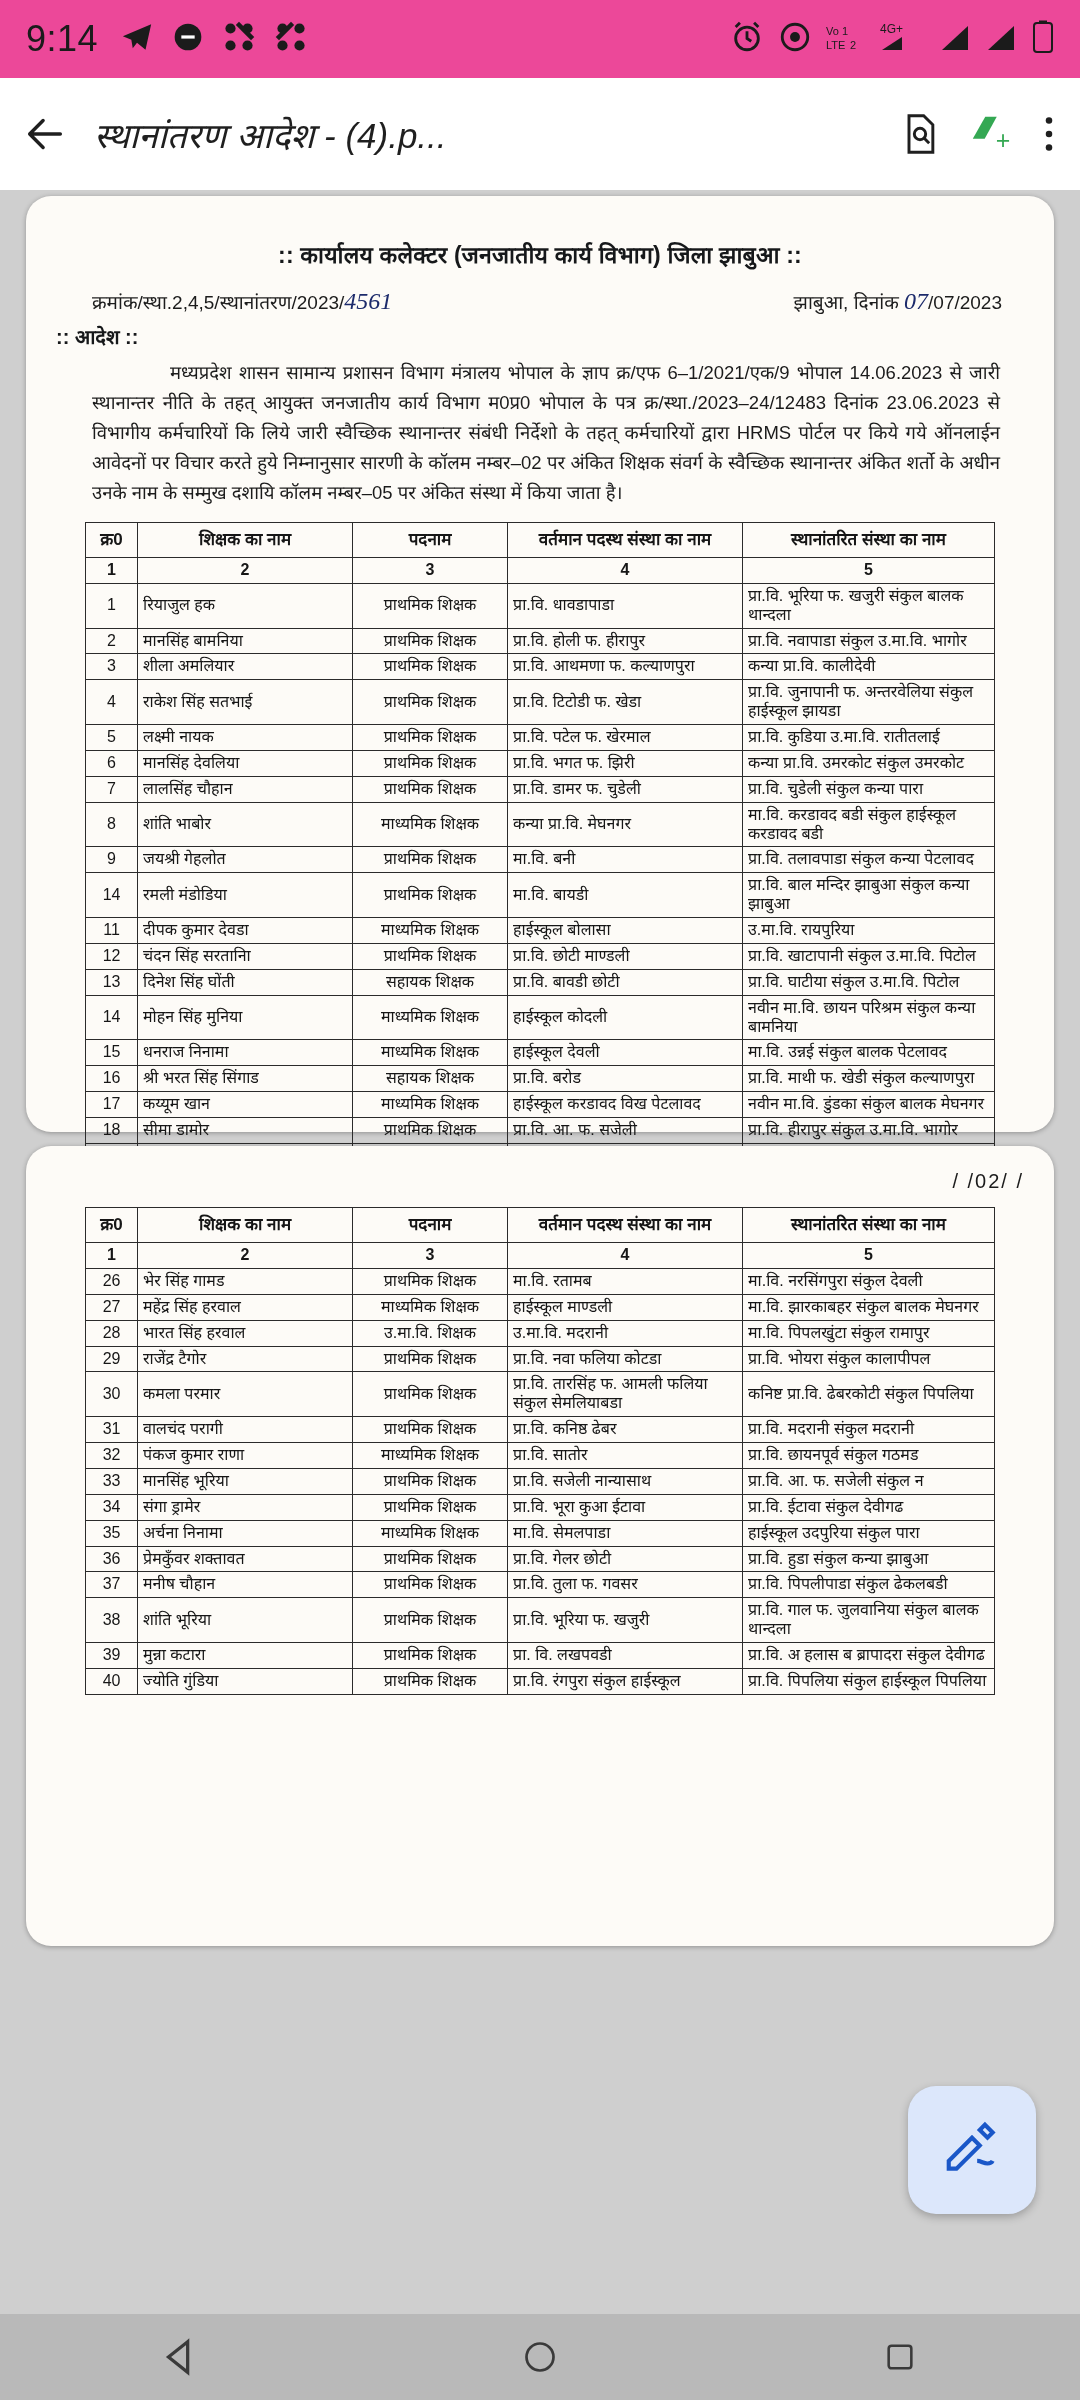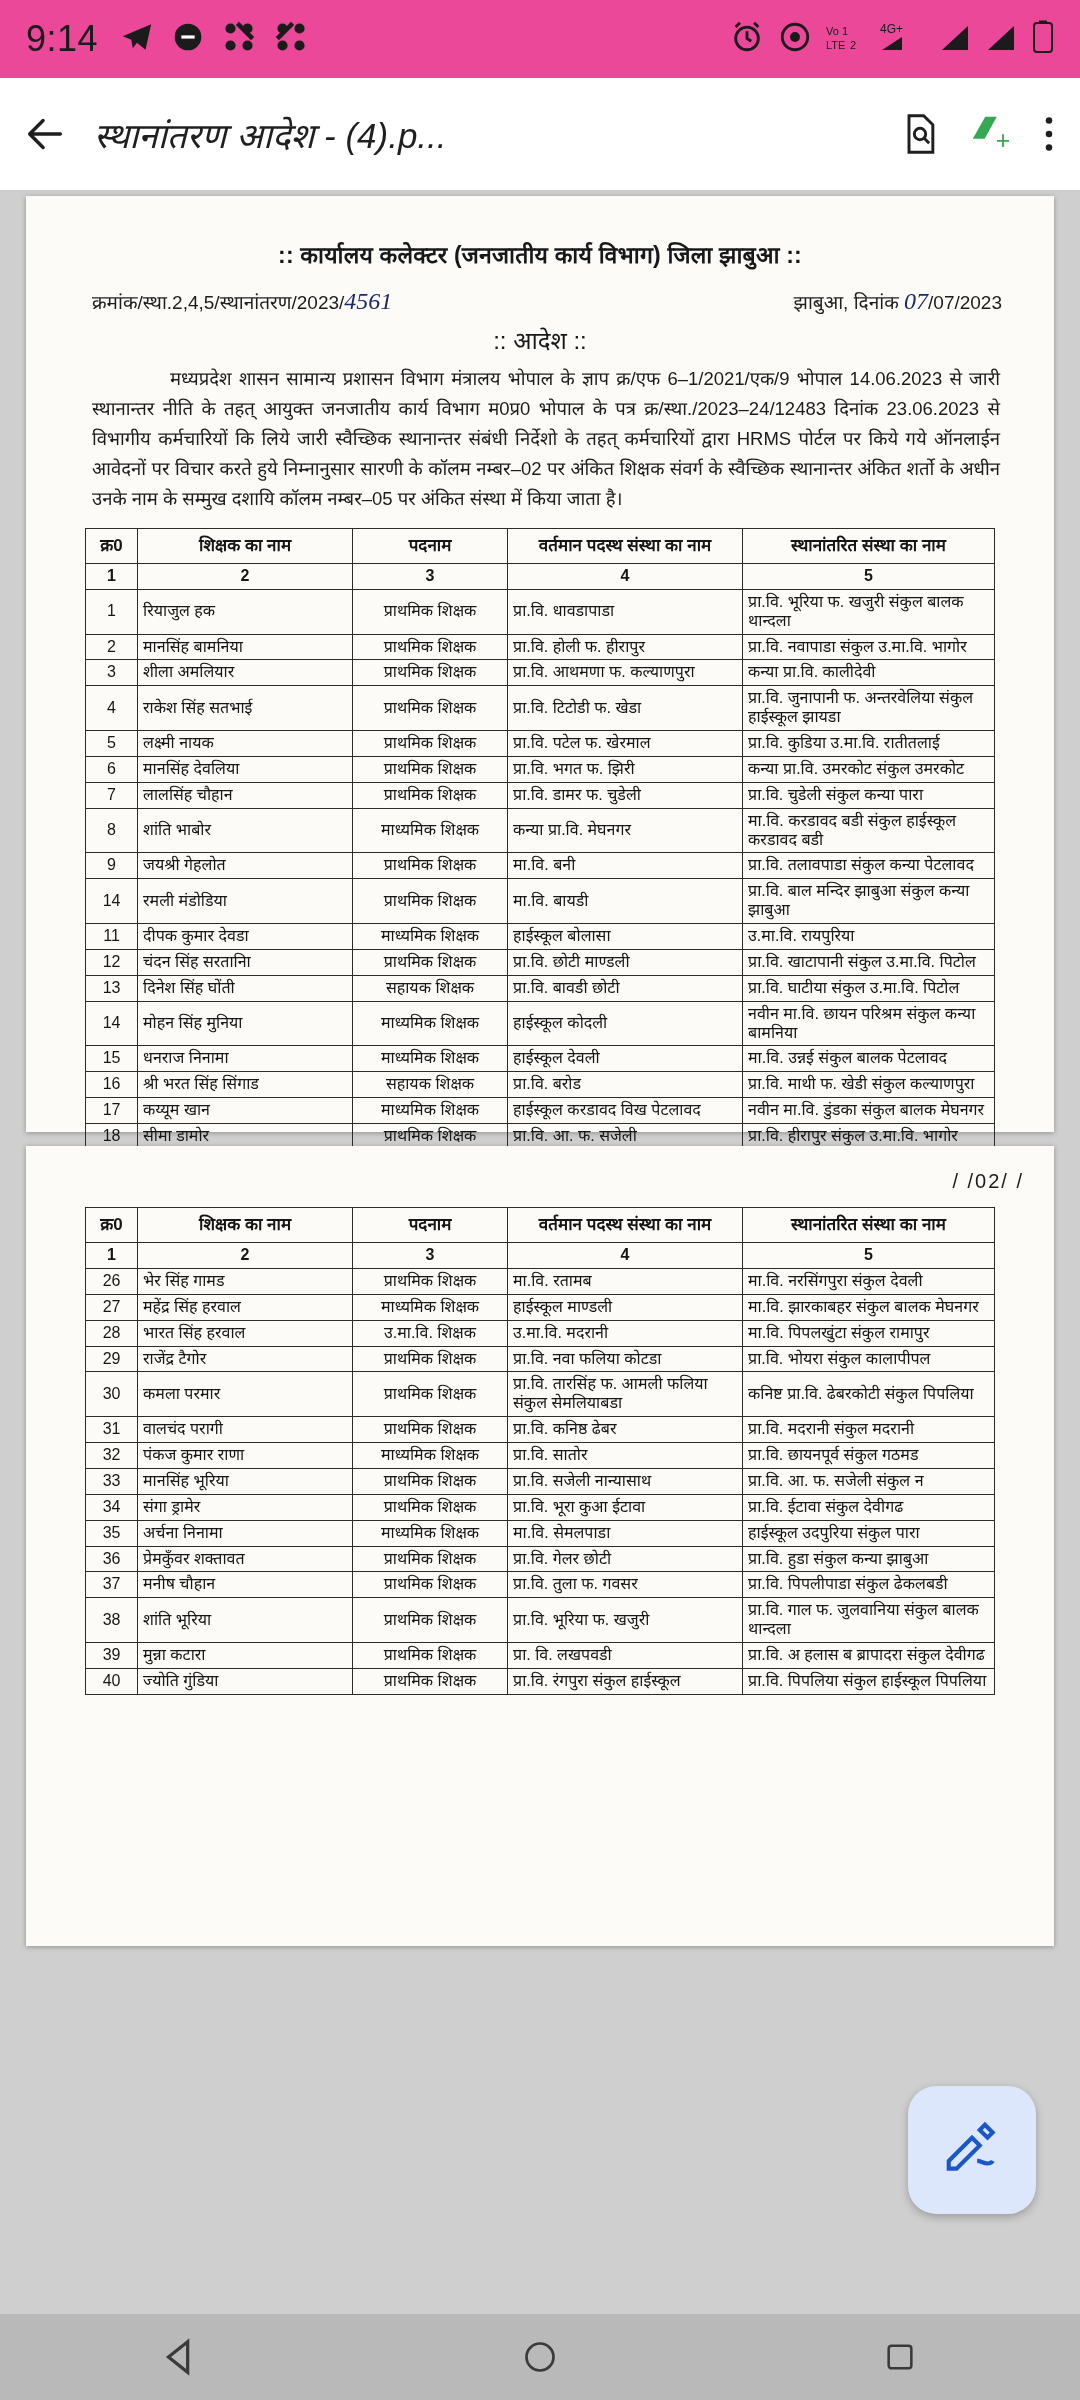--- a/index.html
+++ b/index.html
@@ -55,20 +55,21 @@
     position: absolute;
     top: 190px; left: 0; right: 0; bottom: 0;
     background: #cfcfcf;
     overflow: hidden;
   }
   .page {
     background: #fdfbf7;
     margin: 8px auto;
     position: relative;
     box-shadow: 0 1px 5px rgba(0,0,0,0.3);
+    border-radius: 25px;
   }
   .page1 { width: 1028px; margin-top: 6px; padding: 24px 30px 10px 30px; height: 936px; }
   .page2 { width: 1028px; margin-top: 14px; padding: 18px 30px 0 30px; height: 800px; }
 
   .doc-head {
     text-align: center;
     font-size: 23px;
     font-weight: bold;
     color: #16181a;
     margin-top: 18px;
@@ -83,23 +84,23 @@
     padding: 0 22px 0 36px;
   }
   .meta-left { position: relative; }
   .handwrite {
     color: #1c2a6b;
     font-family: "Liberation Serif", serif;
     font-style: italic;
     font-size: 24px;
   }
   .order-title {
-    text-align: center;
-    font-size: 24px;
-    font-weight: normal;
+    text-align: left;
+    font-size: 20px;
+    font-weight: bold;
     margin-top: 8px;
     color: #16181a;
   }
   .body-para {
     font-size: 18.5px;
     line-height: 1.62;
     color: #1b1b1b;
     text-align: justify;
     margin-top: 8px;
     padding: 0 24px 0 36px;

